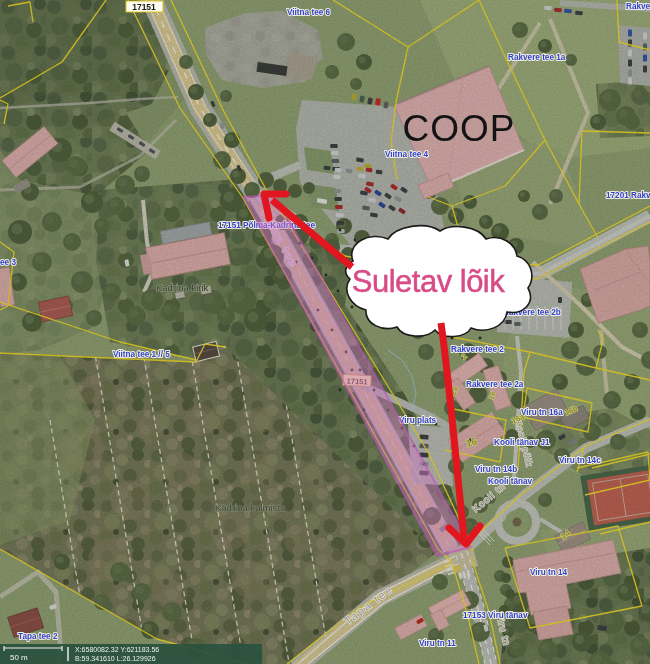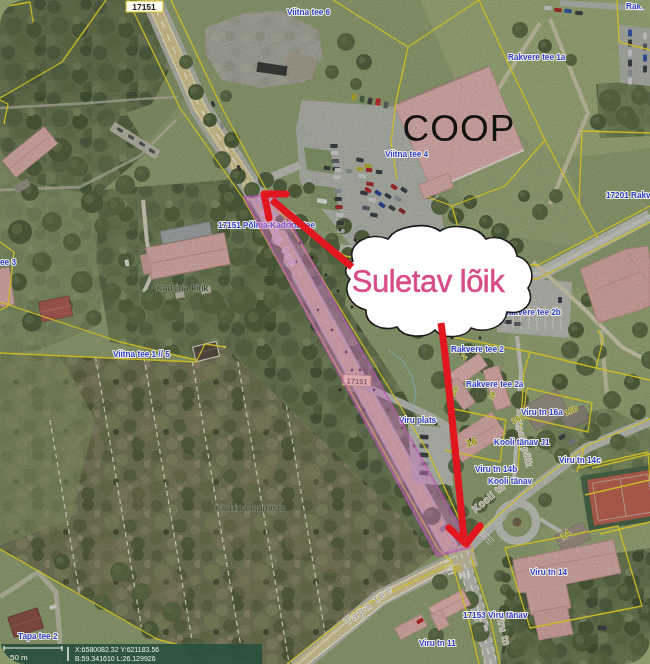--- a/index.html
+++ b/index.html
@@ -1,14 +1,14 @@
 <!DOCTYPE html>
 <html><head><meta charset="utf-8"><title>map</title><style>
 html,body{margin:0;padding:0;background:#88996a;} *{font-family:"Liberation Sans",sans-serif;}
-#map{position:relative;width:650px;height:664px;overflow:hidden;border-radius:26px;}
+#map{position:relative;width:650px;height:664px;overflow:hidden;}
 </style></head><body>
 <div id="map">
 <svg width="650" height="664" viewBox="0 0 650 664">
 <defs>
 <pattern id="forest" width="46" height="46" patternUnits="userSpaceOnUse">
           <rect width="46" height="46" fill="#60704a"></rect>
           <circle cx="8" cy="7" r="7" fill="#47583a"></circle>
           <circle cx="26" cy="12" r="8" fill="#65754c"></circle>
           <circle cx="40" cy="4" r="6" fill="#3b4b2f"></circle>
           <circle cx="14" cy="26" r="9" fill="#50613e"></circle>

